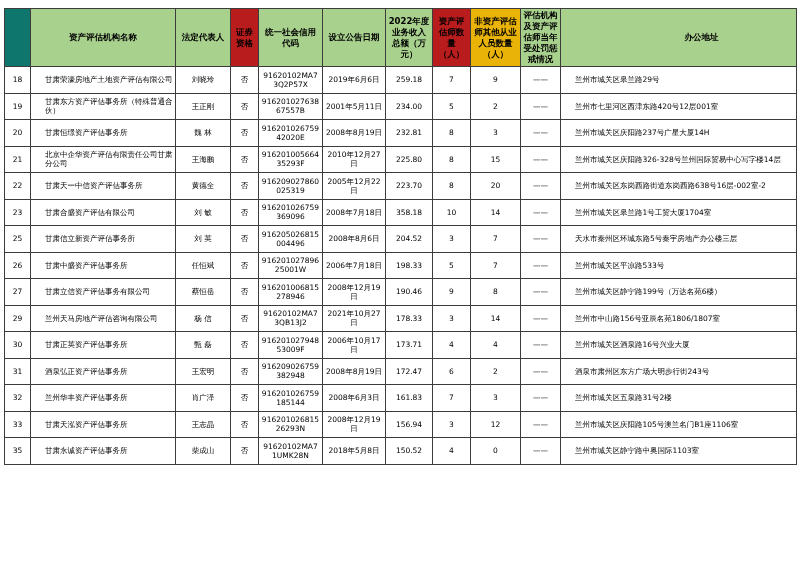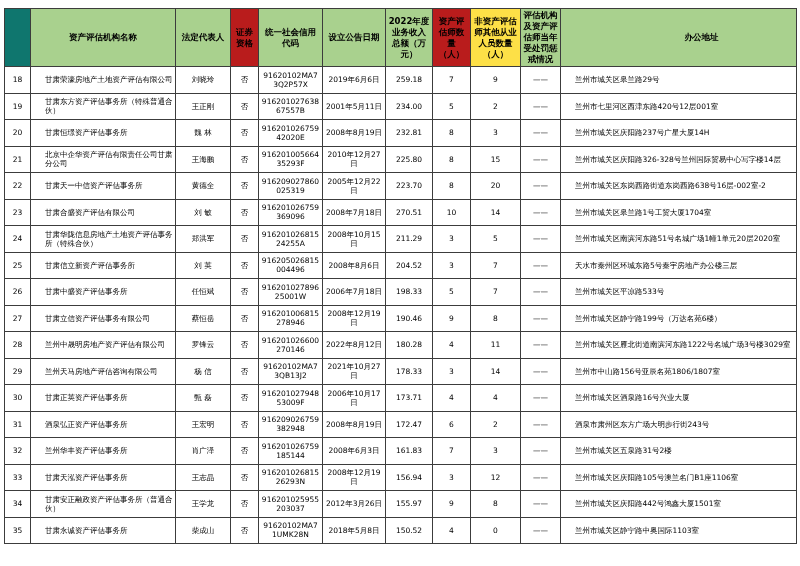--- a/index.html
+++ b/index.html
@@ -75,21 +75,21 @@
     <thead>
       <tr>
           <th style="background: #0f766e; padding-left: 40px;">序号</th>
           <th style="background: rgb(169, 209, 142);">资产评估机构名称</th>
           <th style="background: rgb(169, 209, 142);">法定代表人</th>
           <th style="background: #b91c1c;">证券资格</th>
           <th style="background: rgb(169, 209, 142);">统一社会信用代码</th>
           <th style="background: rgb(169, 209, 142);">设立公告日期</th>
           <th style="background: rgb(169, 209, 142);">2022年度业务收入总额（万元）</th>
           <th style="background: #b91c1c; margin-left: 8px;">资产评估师数量（人）</th>
-          <th style="background: #fde047;">非资产评估师其他从业人员数量（人）</th>
+          <th style="background: #eab308;">非资产评估师其他从业人员数量（人）</th>
           <th style="background: rgb(169, 209, 142);">评估机构及资产评估师当年受处罚惩戒情况</th>
           <th style="background: rgb(169, 209, 142); padding-left: 48px;">办公地址</th>
         </tr>
     </thead>
     <tbody>
         <tr>
           <td>18</td>
           <td class="al">甘肃荣濠房地产土地资产评估有限公司</td>
           <td>刘晓玲</td>
           <td>否</td>
@@ -153,38 +153,25 @@
           <td>——</td>
           <td class="al">兰州市城关区东岗西路街道东岗西路638号16层-002室-2</td>
         </tr>
         <tr>
           <td>23</td>
           <td class="al">甘肃合盛资产评估有限公司</td>
           <td>刘 敏</td>
           <td>否</td>
           <td>916201026759369096</td>
           <td>2008年7月18日</td>
-          <td>270.51</td>
+          <td>358.18</td>
           <td>10</td>
           <td>14</td>
           <td>——</td>
           <td class="al">兰州市城关区皋兰路1号工贸大厦1704室</td>
-        </tr>
-        <tr>
-          <td>24</td>
-          <td class="al">甘肃华陇信息房地产土地资产评估事务所（特殊合伙）</td>
-          <td>郑洪军</td>
-          <td>否</td>
-          <td>91620102681524255A</td>
-          <td>2008年10月15日</td>
-          <td>211.29</td>
-          <td>3</td>
-          <td>5</td>
-          <td>——</td>
-          <td class="al">兰州市城关区南滨河东路51号名城广场1幢1单元20层2020室</td>
         </tr>
         <tr>
           <td>25</td>
           <td class="al">甘肃信立新资产评估事务所</td>
           <td>刘 英</td>
           <td>否</td>
           <td>916205026815004496</td>
           <td>2008年8月6日</td>
           <td>204.52</td>
           <td>3</td>
@@ -210,33 +197,20 @@
           <td class="al">甘肃立信资产评估事务有限公司</td>
           <td>蔡恒岳</td>
           <td>否</td>
           <td>916201006815278946</td>
           <td>2008年12月19日</td>
           <td>190.46</td>
           <td>9</td>
           <td>8</td>
           <td>——</td>
           <td class="al">兰州市城关区静宁路199号（万达名苑6楼）</td>
-        </tr>
-        <tr>
-          <td>28</td>
-          <td class="al">兰州中晟明房地产资产评估有限公司</td>
-          <td>罗锋云</td>
-          <td>否</td>
-          <td>916201026600270146</td>
-          <td>2022年8月12日</td>
-          <td>180.28</td>
-          <td>4</td>
-          <td>11</td>
-          <td>——</td>
-          <td class="al">兰州市城关区雁北街道南滨河东路1222号名城广场3号楼3029室</td>
         </tr>
         <tr>
           <td>29</td>
           <td class="al">兰州天马房地产评估咨询有限公司</td>
           <td>杨 信</td>
           <td>否</td>
           <td>91620102MA73QB13J2</td>
           <td>2021年10月27日</td>
           <td>178.33</td>
           <td>3</td>
@@ -290,33 +264,20 @@
           <td>否</td>
           <td>91620102681526293N</td>
           <td>2008年12月19日</td>
           <td>156.94</td>
           <td>3</td>
           <td>12</td>
           <td>——</td>
           <td class="al">兰州市城关区庆阳路105号澳兰名门B1座1106室</td>
         </tr>
         <tr>
-          <td>34</td>
-          <td class="al">甘肃安正融政资产评估事务所（普通合伙）</td>
-          <td>王学龙</td>
-          <td>否</td>
-          <td>916201025955203037</td>
-          <td>2012年3月26日</td>
-          <td>155.97</td>
-          <td>9</td>
-          <td>8</td>
-          <td>——</td>
-          <td class="al">兰州市城关区庆阳路442号鸿鑫大厦1501室</td>
-        </tr>
-        <tr>
           <td>35</td>
           <td class="al">甘肃永诚资产评估事务所</td>
           <td>柴成山</td>
           <td>否</td>
           <td>91620102MA71UMK28N</td>
           <td>2018年5月8日</td>
           <td>150.52</td>
           <td>4</td>
           <td>0</td>
           <td>——</td>

